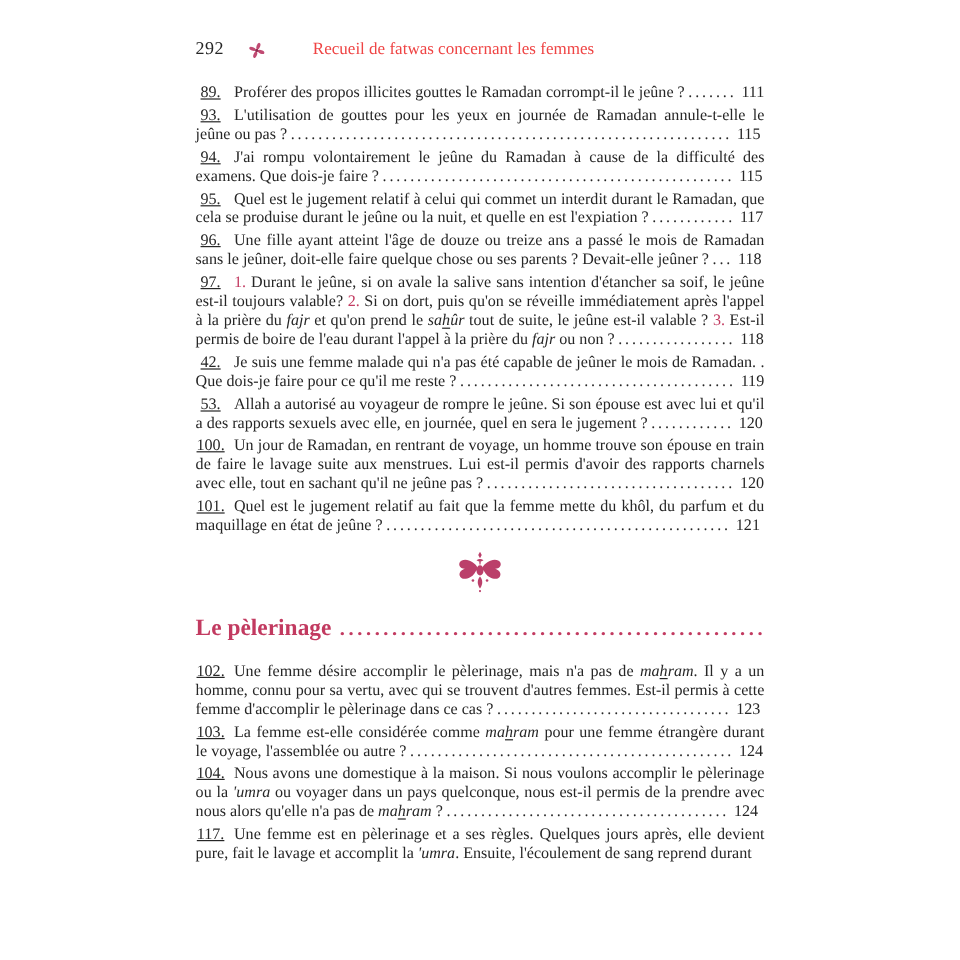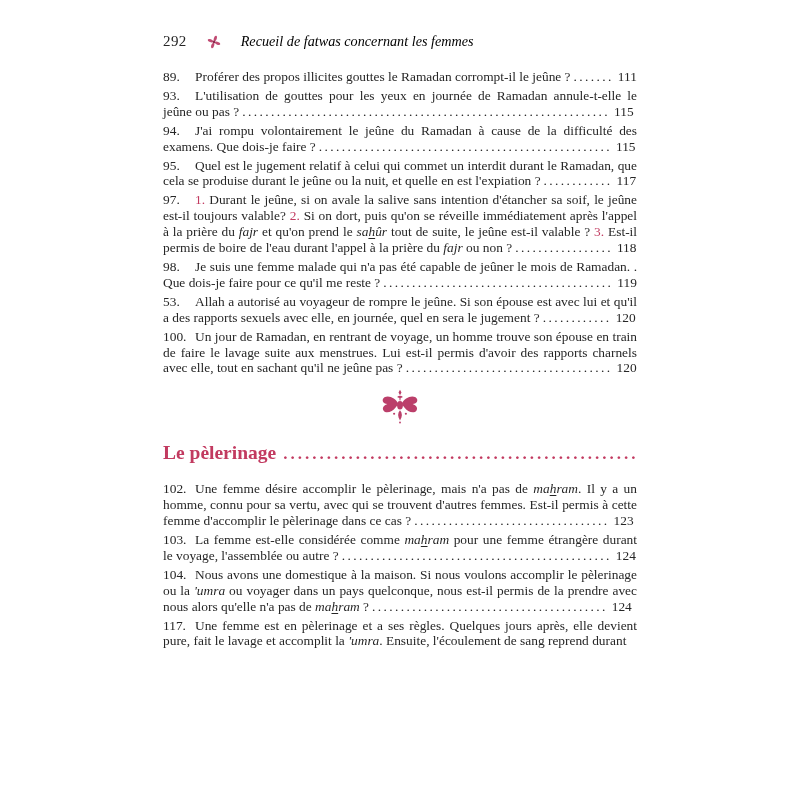--- a/index.html
+++ b/index.html
@@ -17,35 +17,36 @@
   }
   
   .page-header {
     display: flex;
     align-items: center;
     gap: 20px;
     margin-bottom: 19px;
   }
   .folio { font-size: 15px; letter-spacing: .4px; }
   .hdr-orn svg { width: 14px; height: 14px; display: block; }
-  .running-title { font-style: italic; font-size: 14.2px; color: #000000; }
+  .running-title { font-size: 14.2px; color: #ef4444; margin-left: 20px; }
 
   
   .toc-entry {
     text-align: justify;
     font-size: 13.4px;
     line-height: 15.9px;
     margin-bottom: 3px;
   }
   .num {
     display: inline-block;
     min-width: 25px;
-    text-align: left;
+    text-align: center;
     margin-right: 7px;
     white-space: nowrap;
+    text-decoration: underline;
   }
   .it { font-style: italic; }
   .u  { text-decoration: underline; text-underline-offset: 2px; text-decoration-thickness: 1px; }
   .accent { color: #c23a60; }
   .leader { letter-spacing: 2.4px; padding-left: 3px; white-space: nowrap; }
   .pg { padding-left: 4px; }
 
   
   .ornament { text-align: center; margin: 13px 0 10px; }
   .ornament svg { width: 42px; height: 36px; display: inline-block; }
@@ -88,29 +89,31 @@
 
 
 
 
   <div class="toc-entry has-leader"><span class="num">93.</span><span class="parts"><span>L'utilisation de gouttes pour les yeux en journée de Ramadan annule-t-elle le jeûne ou pas ?</span></span><span class="leader">................................................................</span><span class="pg">115</span></div>
 
   <div class="toc-entry has-leader"><span class="num">94.</span><span class="parts"><span>J'ai rompu volontairement le jeûne du Ramadan à cause de la difficulté des examens. Que dois-je faire ?</span></span><span class="leader">...................................................</span><span class="pg">115</span></div>
 
   <div class="toc-entry has-leader"><span class="num">95.</span><span class="parts"><span>Quel est le jugement relatif à celui qui commet un interdit durant le Ramadan, que cela se produise durant le jeûne ou la nuit, et quelle en est l'expiation ?</span></span><span class="leader">............</span><span class="pg">117</span></div>
 
+  <div class="toc-entry has-leader"><span class="num">96.</span><span class="parts"><span>Une fille ayant atteint l'âge de douze ou treize ans a passé le mois de Ramadan sans le jeûner, doit-elle faire quelque chose ou ses parents ? Devait-elle jeûner ?</span></span><span class="leader">...</span><span class="pg">118</span></div>
 
   <div class="toc-entry has-leader"><span class="num">97.</span><span class="parts"><span class="accent">1. </span><span>Durant le jeûne, si on avale la salive sans intention d'étancher sa soif, le jeûne est-il toujours valable? </span><span class="accent">2. </span><span>Si on dort, puis qu'on se réveille immédiatement après l'appel à la prière du </span><span class="it">fajr</span><span> et qu'on prend le </span><span class="it">sa</span><span class="it u">h</span><span class="it">ûr</span><span> tout de suite, le jeûne est-il valable ? </span><span class="accent">3.</span><span> Est-il permis de boire de l'eau durant l'appel à la prière du </span><span class="it">fajr</span><span> ou non ?</span></span><span class="leader">.................</span><span class="pg">118</span></div>
 
-  <div class="toc-entry has-leader"><span class="num">98.</span><span class="parts"><span>Je suis une femme malade qui n'a pas été capable de jeûner le mois de Ramadan. . Que dois-je faire pour ce qu'il me reste ?</span></span><span class="leader">........................................</span><span class="pg">119</span></div>
+  <div class="toc-entry has-leader"><span class="num">42.</span><span class="parts"><span>Je suis une femme malade qui n'a pas été capable de jeûner le mois de Ramadan. . Que dois-je faire pour ce qu'il me reste ?</span></span><span class="leader">........................................</span><span class="pg">119</span></div>
 
   <div class="toc-entry has-leader"><span class="num">53.</span><span class="parts"><span>Allah a autorisé au voyageur de rompre le jeûne. Si son épouse est avec lui et qu'il a des rapports sexuels avec elle, en journée, quel en sera le jugement ?</span></span><span class="leader">............</span><span class="pg">120</span></div>
 
   <div class="toc-entry has-leader"><span class="num">100.</span><span class="parts"><span>Un jour de Ramadan, en rentrant de voyage, un homme trouve son épouse en train de faire le lavage suite aux menstrues. Lui est-il permis d'avoir des rapports charnels avec elle, tout en sachant qu'il ne jeûne pas ?</span></span><span class="leader">....................................</span><span class="pg">120</span></div>
 
+  <div class="toc-entry has-leader"><span class="num">101.</span><span class="parts"><span>Quel est le jugement relatif au fait que la femme mette du khôl, du parfum et du maquillage en état de jeûne ?</span></span><span class="leader">..................................................</span><span class="pg">121</span></div>
 
   <div class="ornament">
     <svg viewBox="0 0 100 84" xmlns="http://www.w3.org/2000/svg" aria-hidden="true">
       <g fill="#bb3f6a">
         <path d="M50 1 L53.5 7.5 L50 14 L46.5 7.5 Z"></path>
         <path d="M43 18 Q50 13 57 18 Q50 23 43 18 Z"></path>
         <path d="M50 15 C52 19 52 24 50 28 C48 24 48 19 50 15 Z"></path>
         <path id="wing" d="M46 34 C40 21 23 13 13 19 C5 24 9 35 20 35 C13 37 6 44 11 51 C17 59 33 53 39 44 C42 40 44 37 46 34 Z"></path>
         <use href="#wing" transform="scale(-1,1) translate(-100,0)"></use>
         <ellipse cx="50" cy="38" rx="7" ry="10"></ellipse>

